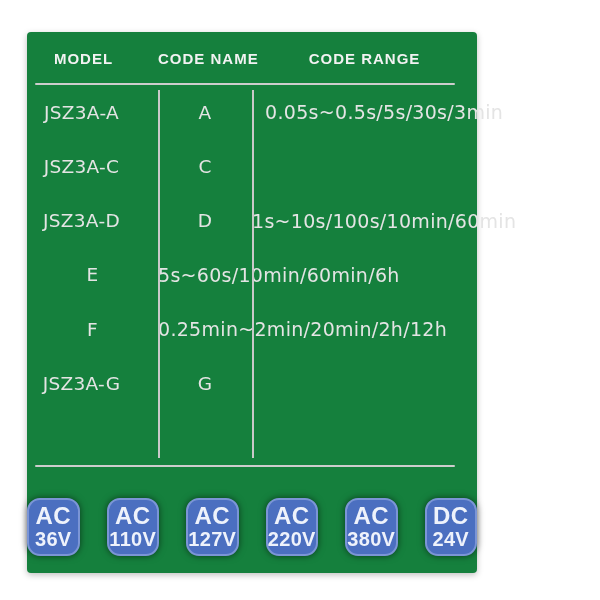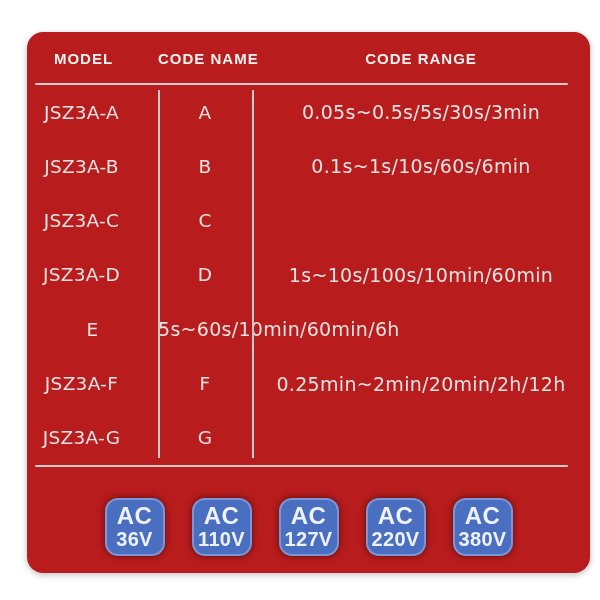--- a/index.html
+++ b/index.html
@@ -12,24 +12,24 @@
     position: relative;
     width: 600px;
     height: 600px;
     background: #ffffff;
     overflow: hidden;
   }
   .card {
     position: absolute;
     left: 27px;
     top: 32px;
-    width: 563px;
+    width: 450px;
     height: 541px;
-    background: #b91c1c;
-    border-radius: 16px;
+    background: #15803d;
+    border-radius: 4px;
     box-shadow: 0 2px 6px rgba(0,0,0,0.25);
   }
   
   .thead {
     position: absolute;
     top: 0;
     left: 0;
     right: 0;
     height: 52px;
     display: grid;
@@ -146,39 +146,33 @@
 
     <div class="hline top-line"></div>
 
     <div class="tbody">
       <div class="tr">
         <div class="td model-cell">JSZ3A-A</div>
         <div class="td">A</div>
         <div class="td delay-cell">0.05s~0.5s/5s/30s/3min</div>
       </div>
       <div class="tr">
-        <div class="td model-cell">JSZ3A-B</div>
-        <div class="td">B</div>
-        <div class="td delay-cell">0.1s~1s/10s/60s/6min</div>
-      </div>
-      <div class="tr">
         <div class="td model-cell">JSZ3A-C</div>
         <div class="td">C</div>
       </div>
       <div class="tr">
         <div class="td model-cell">JSZ3A-D</div>
         <div class="td">D</div>
         <div class="td delay-cell">1s~10s/100s/10min/60min</div>
       </div>
       <div class="tr">
         <div class="td">E</div>
         <div class="td delay-cell">5s~60s/10min/60min/6h</div>
       </div>
       <div class="tr">
-        <div class="td model-cell">JSZ3A-F</div>
         <div class="td">F</div>
         <div class="td delay-cell">0.25min~2min/20min/2h/12h</div>
       </div>
       <div class="tr">
         <div class="td model-cell">JSZ3A-G</div>
         <div class="td">G</div>
       </div>
     </div>
 
     <div class="vline v1"></div>
@@ -200,16 +194,20 @@
         <div class="badge-volt">127V</div>
       </div>
       <div class="badge">
         <div class="badge-type">AC</div>
         <div class="badge-volt">220V</div>
       </div>
       <div class="badge">
         <div class="badge-type">AC</div>
         <div class="badge-volt">380V</div>
       </div>
+      <div class="badge">
+        <div class="badge-type">DC</div>
+        <div class="badge-volt">24V</div>
+      </div>
     </div>
 
   </div>
 </div>
 
 </body></html>

